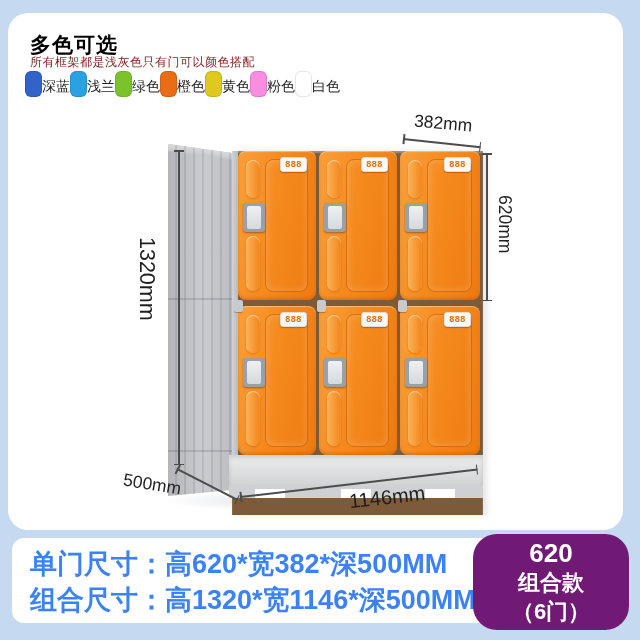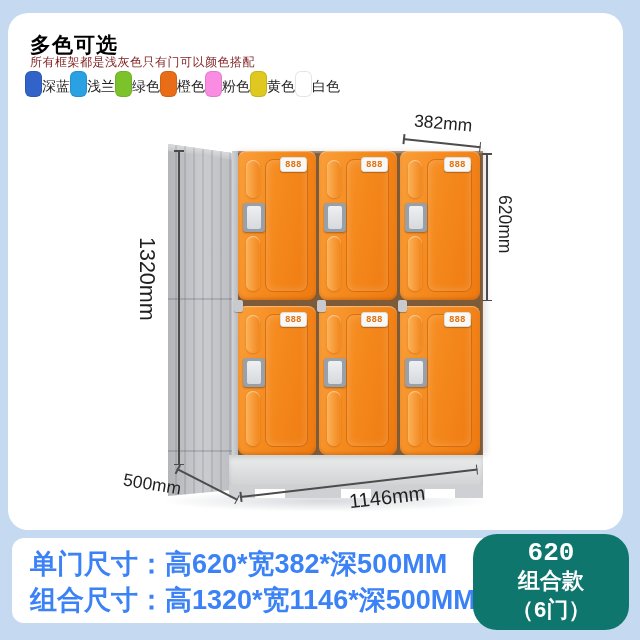--- a/index.html
+++ b/index.html
@@ -24,21 +24,21 @@
   .shadow{left:-6px;top:352px;width:334px;height:22px;
     background:radial-gradient(ellipse at 50% 50%,rgba(110,120,135,.28),rgba(110,120,135,0) 70%);}
   .side{left:3px;top:0;width:64px;height:360px;
     background:linear-gradient(90deg,#b4b5b9,#cbccd0 55%,#bdbec2);
     clip-path:polygon(0 6px,100% 15px,100% 352px,0 358px);}
   .side .grooves{position:absolute;inset:0;
     background:repeating-linear-gradient(90deg,rgba(0,0,0,0) 0 7px,rgba(70,70,80,.14) 7px 9px);}
   .side .sect{position:absolute;left:0;width:100%;height:2px;background:rgba(60,60,70,.18);}
   .side .topedge{position:absolute;left:0;top:4px;width:100%;height:9px;background:linear-gradient(#dfe0e2,#c6c7ca);
     transform:skewY(8deg);transform-origin:left top;}
-  .front{left:67px;top:13px;width:251px;height:304px;background:#7d5a38;
+  .front{left:67px;top:13px;width:251px;height:364px;background:#7d5a38;
     box-shadow:inset 0 2px 2px rgba(255,255,255,.35), 4px 0 6px rgba(0,0,0,.10);}
   .frame-left{left:0;top:0;width:6px;height:304px;background:linear-gradient(90deg,#d2d3d6,#b9babe);}
   .rows{position:absolute;left:6px;top:0;width:245px;height:304px;}
   .drow{position:absolute;left:0;width:245px;height:149px;display:flex;gap:3px;}
   .drow.r1{top:0;} .drow.r2{top:155px;}
   .door{position:relative;width:78px;height:149px;border-radius:8px;
     background:linear-gradient(100deg,#fa9f3a,#f58a1e 45%,#ee7a10);
     box-shadow:inset 0 1px 1px rgba(255,255,255,.4), inset 0 -2px 3px rgba(140,60,0,.25);}
   .door:last-child{width:80px;}
   .door-panel{position:absolute;left:27px;right:8px;top:8px;bottom:8px;
@@ -99,26 +99,26 @@
   </div>
   <div class="cell">
     <div class="sq" style="background: rgb(124, 195, 43);"></div>
     <div class="slbl">绿色</div>
   </div>
   <div class="cell">
     <div class="sq" style="background: rgb(233, 109, 23);"></div>
     <div class="slbl">橙色</div>
   </div>
   <div class="cell">
+    <div class="sq" style="background: rgb(223, 200, 31);"></div>
+    <div class="slbl">黄色</div>
+  </div>
+  <div class="cell">
     <div class="sq" style="background: rgb(250, 140, 226);"></div>
     <div class="slbl">粉色</div>
-  </div>
-  <div class="cell">
-    <div class="sq" style="background: rgb(223, 200, 31);"></div>
-    <div class="slbl">黄色</div>
   </div>
   <div class="cell">
     <div class="sq" style="background: rgb(255, 255, 255);"></div>
     <div class="slbl">白色</div>
   </div>
 </div>
 
 <div class="abs locker">
   <div class="abs shadow"></div>
   <div class="abs side">
@@ -228,17 +228,17 @@
 <div class="abs dline dh" style="left:240px;top:496px;width:239px;transform:rotate(-6.6deg);">
   <div class="cap l"></div>
     <div class="cap r"></div>
 </div>
 <div class="abs dlabel" style="left:349px;top:486px;font-size:20px;transform:rotate(-6.6deg);">1146mm</div>
 
 <div class="abs spec-bar">
   <div class="spec-line spec-1">单门尺寸：高620*宽382*深500MM</div>
   <div class="spec-line spec-2">组合尺寸：高1320*宽1146*深500MM</div>
 </div>
-<div class="abs badge" style="background: #0f766e; font-family: Liberation Mono, monospace;">
+<div class="abs badge" style="background: #701a75;">
   <div class="b1">620</div>
   <div class="b2">组合款</div>
   <div class="b3">（6门）</div>
 </div>
 
 </body></html>

